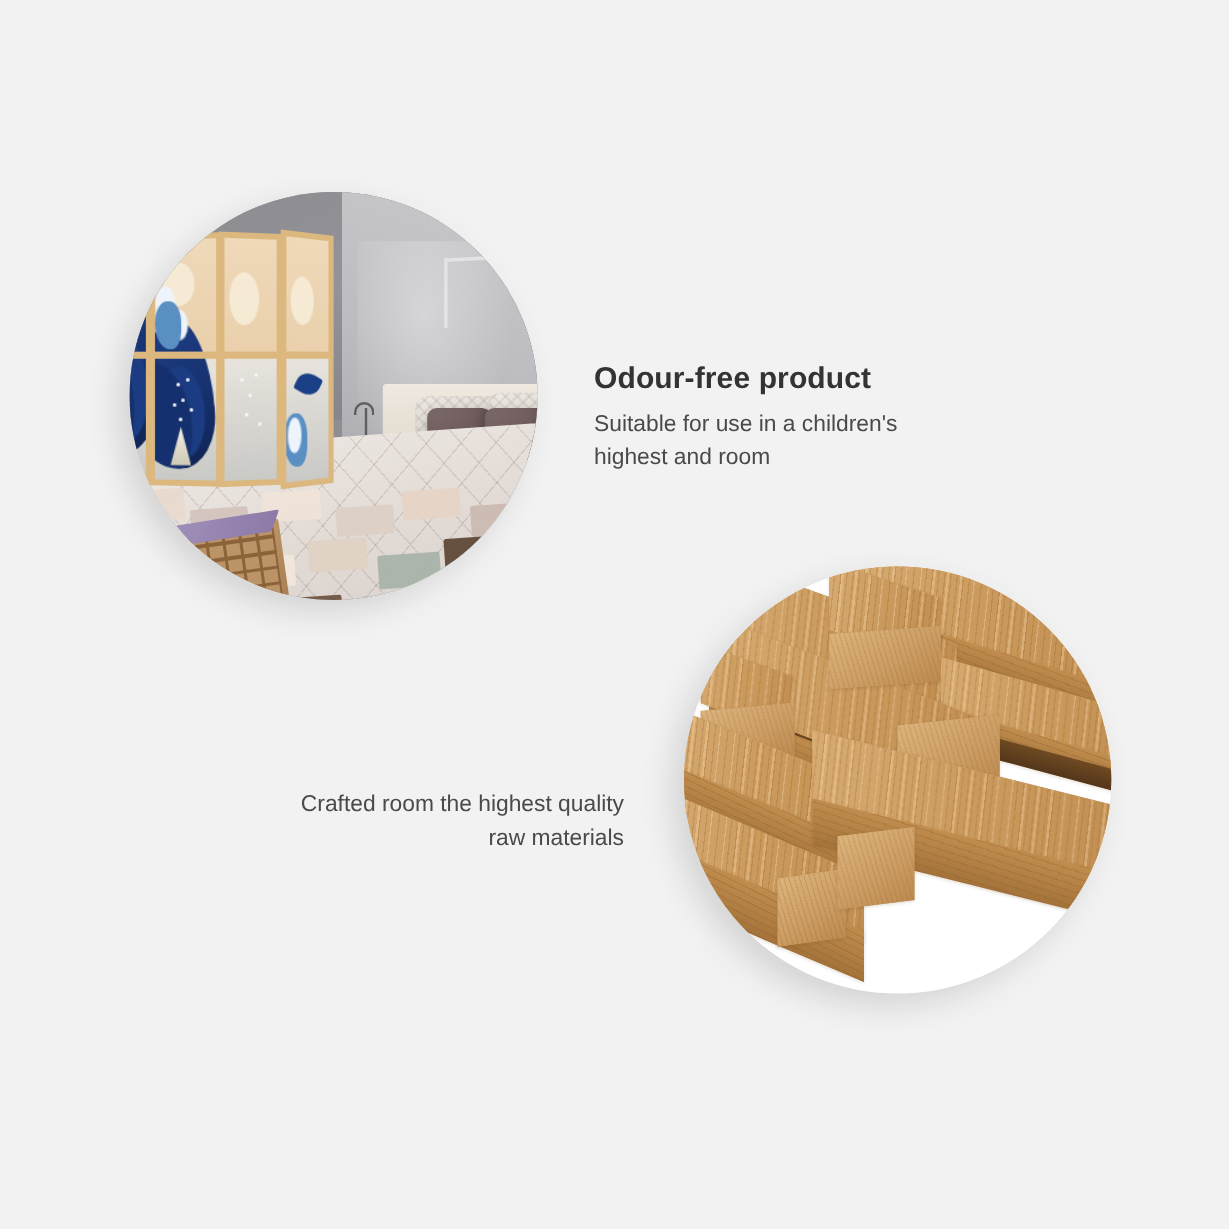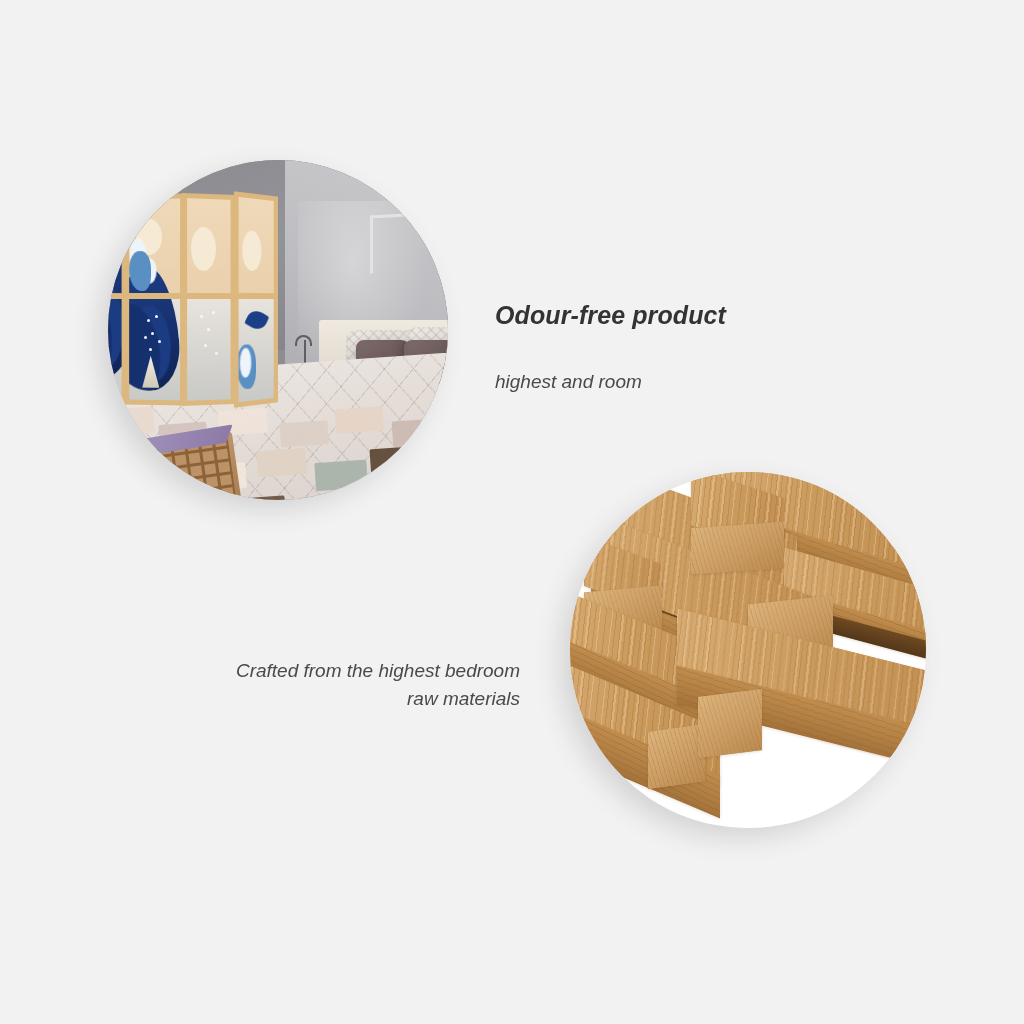--- a/index.html
+++ b/index.html
@@ -188,21 +188,21 @@
     background:
       repeating-linear-gradient(74deg, rgba(150,100,45,.22) 0 1px, rgba(0,0,0,0) 1px 4px),
       linear-gradient(150deg,#dcb47c 0%,#cd9f66 55%,#bb8a4f 100%);
   }
   .face-dark{
     position:absolute; inset:0;
     background:linear-gradient(180deg,#6f4a22,#53361a);
   }
 
   
-  .text-block { position:absolute;font-style:italic; }
+  .text-block { position:absolute; }
   .feat-title{
     font-size:25px;
     font-weight:bold;
     color:#333333;
     letter-spacing:.1px;
     line-height:1.25;
   }
   .feat-sub{
     font-size:19px;
     color:#4a4a4a;
@@ -315,28 +315,28 @@
 
         <div class="basket"></div>
         <div class="basket-top"></div>
       </div>
     </div>
   </div>
 
   <div class="text-block" id="feature-1-text">
     <div class="feat-title">Odour-free product</div>
     <div class="feat-sub">
-      <br>
+      <span>Suitable for use in a children's</span><br>
       <span>highest and room</span>
     </div>
   </div>
 
   <div class="text-block" id="feature-2-text">
     <div class="feat-sub">
-      <span>Crafted from the highest bedroom</span><br>
+      <span>Crafted room the highest quality</span><br>
       <span>raw materials</span>
     </div>
   </div>
 
   <div class="circle-media" id="feature-2-image">
     <div class="circle-inner">
       <div class="woodscene">
 
         <div class="plank" style="left:40%;top:4%;width:62%;height:17%;transform:skewY(17deg);z-index:1">
           <div class="face-top"></div>

